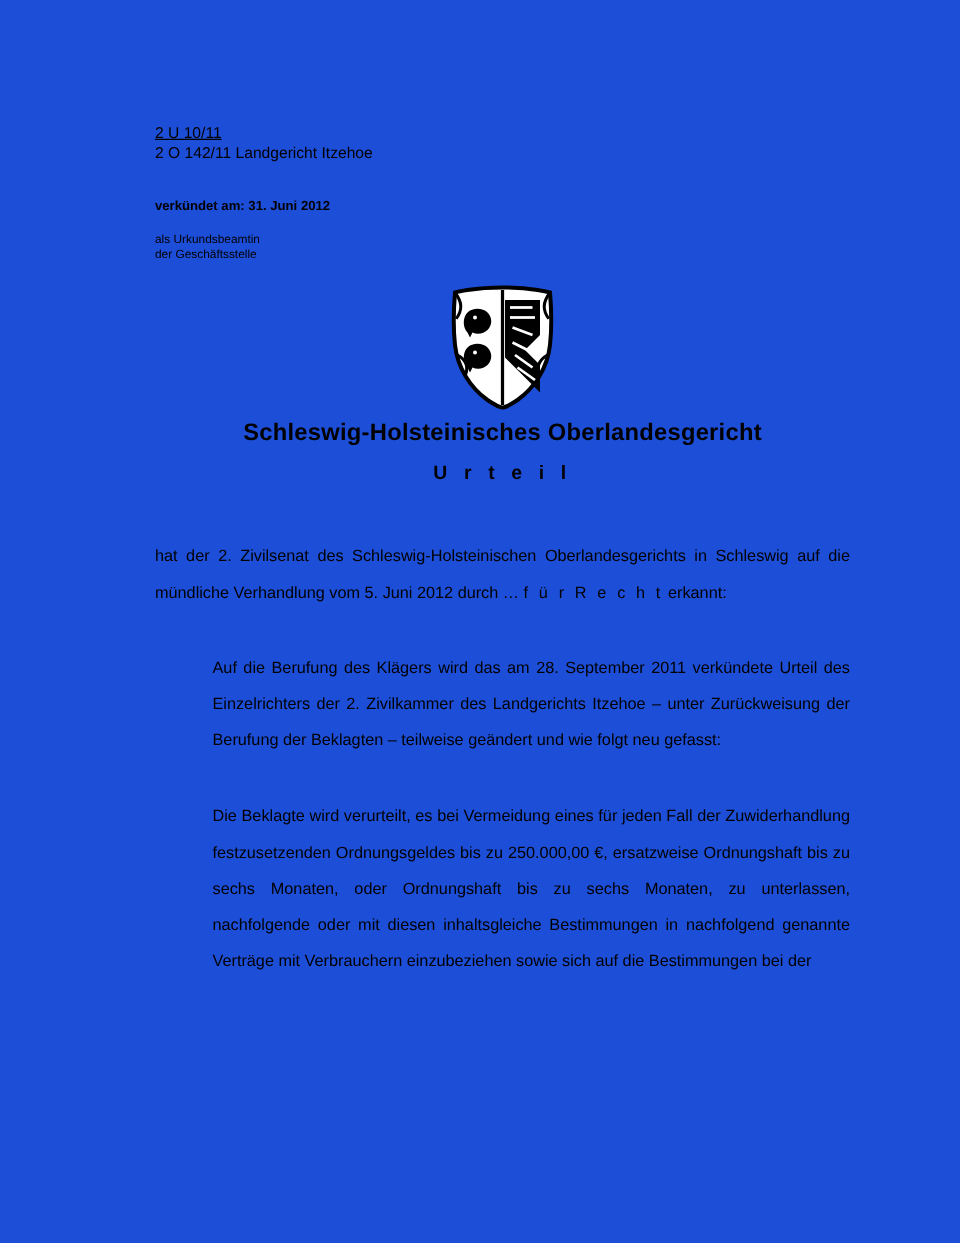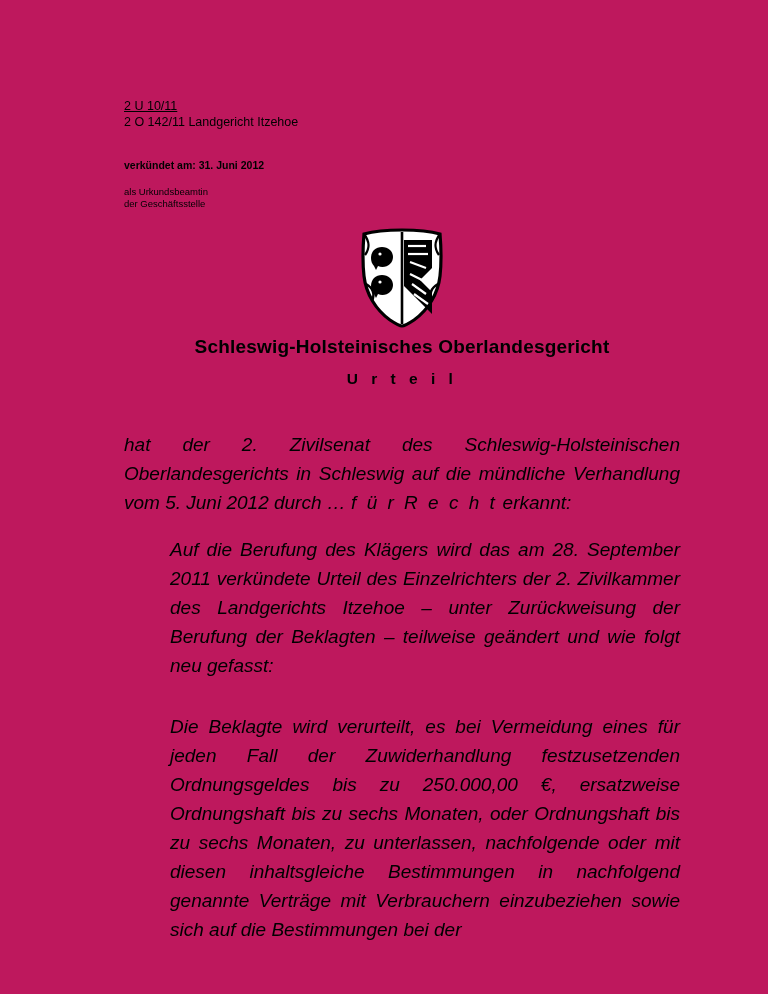--- a/index.html
+++ b/index.html
@@ -11,21 +11,21 @@
     width: 768px;
     height: 994px;
     font-family: "Liberation Sans", sans-serif;
     color: #000000;
     -webkit-font-smoothing: antialiased;
   }
   .page {
     position: relative;
     width: 768px;
     height: 994px;
-    background: #be185d;
+    background: #1d4ed8;
     overflow: hidden;
   }
   .content {
     position: absolute;
     left: 124px;
     top: 98px;
     width: 556px;
   }
 
   
@@ -81,34 +81,33 @@
   }
 
   
   .lead {
     margin-top: 48px;
     font-size: 13.5px;
     line-height: 20px;
   }
   .para {
     margin-top: 42px;
-    font-size: 19px;
+    font-size: 13px;
     line-height: 29px;
     text-align: justify;
-    font-style: italic;
   }
   .para.indent {
     margin-left: 46px;
     width: 510px;
   }
   .wide-letters {
     letter-spacing: 2.5px;
   }
   .para.second {
-    margin-top: 18px;
+    margin-top: 31px;
   }
   .para.third {
     margin-top: 32px;
   }
 </style>
 </head>
 <body>
 
 <div class="page">
   <div class="content">

